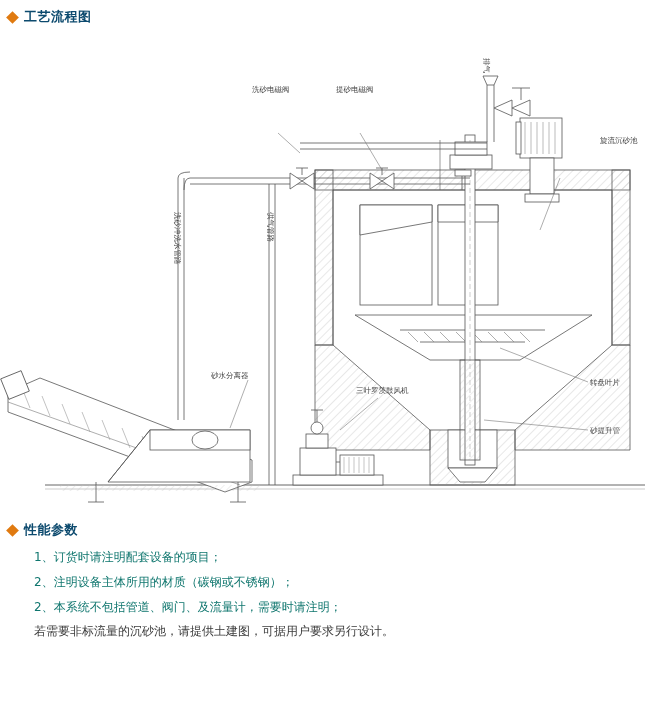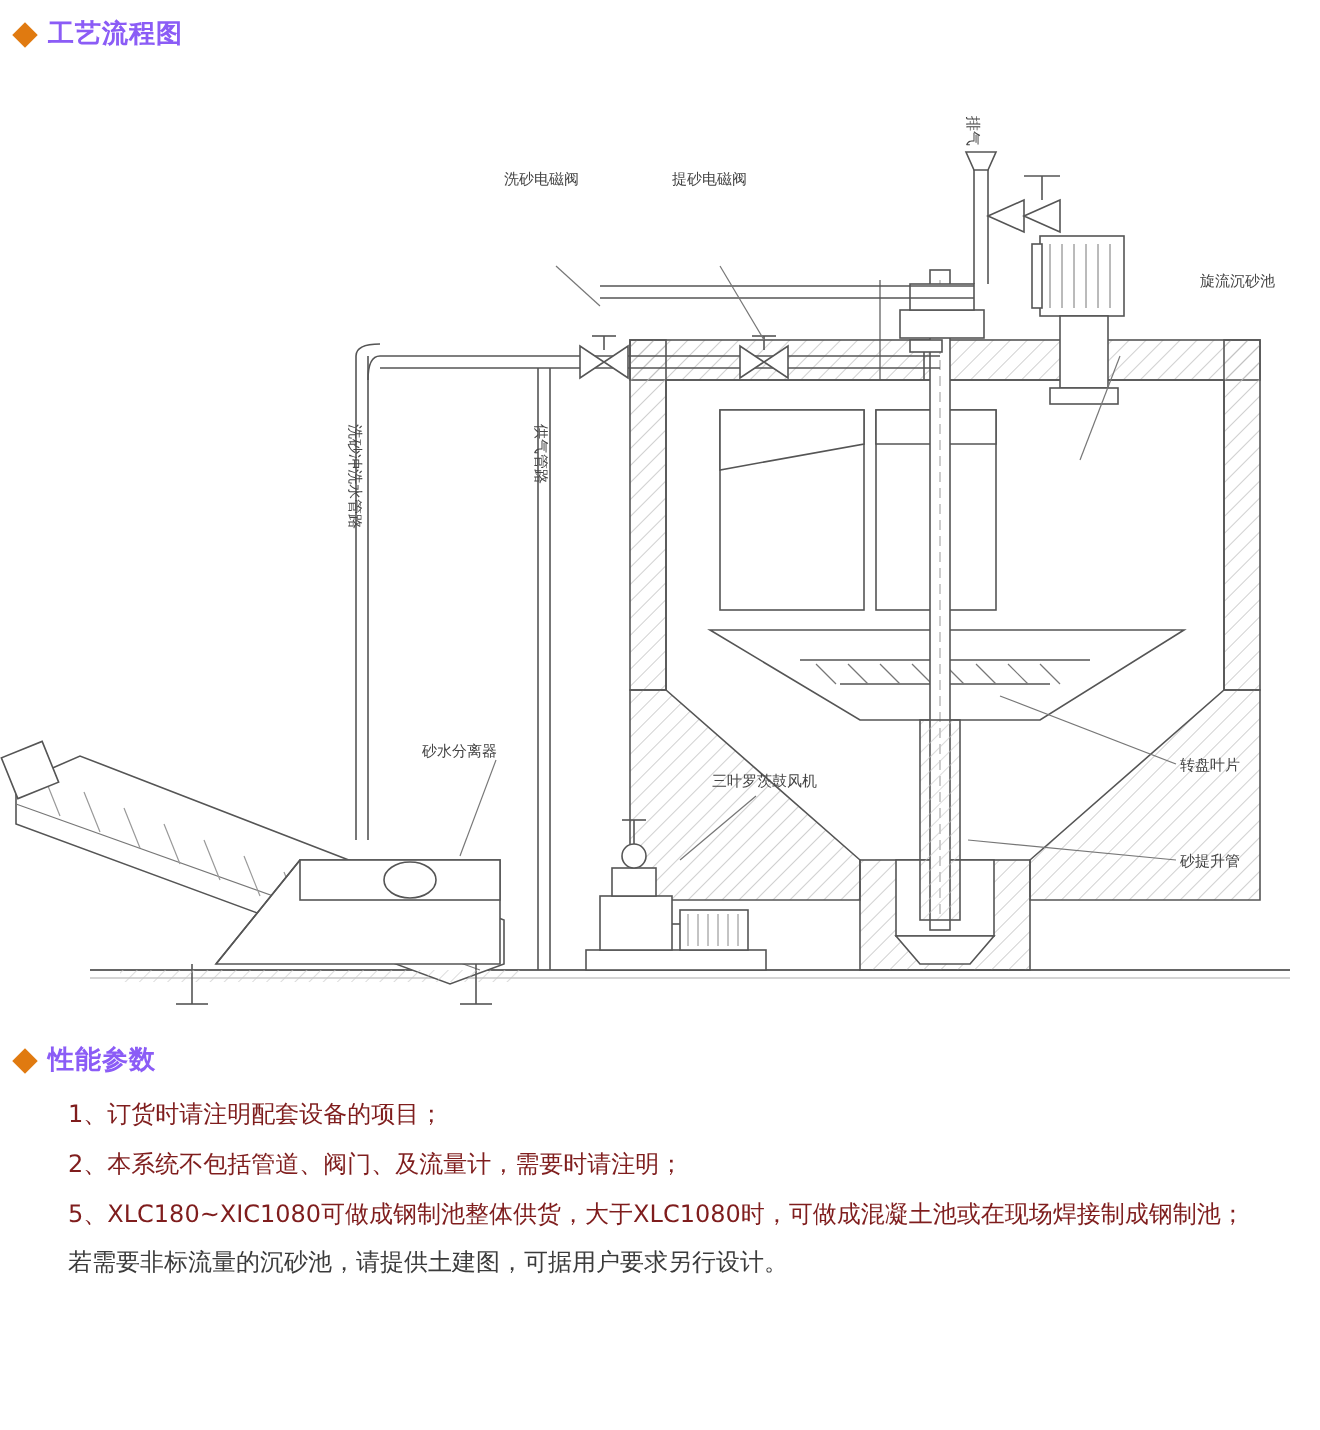--- a/index.html
+++ b/index.html
@@ -31,21 +31,21 @@
     width: 9px;
     height: 9px;
     background: #e07a10;
     transform: rotate(45deg);
     display: inline-block;
     flex: 0 0 auto;
   }
   .section-title {
     font-size: 13px;
     font-weight: bold;
-    color: #8b5cf6;
+    color: #0c4a6e;
     letter-spacing: 0.5px;
   }
   #head-process { left: 8px; top: 8px; }
   #head-params  { left: 8px; top: 521px; align-items: center; }
 
   
   #diagram-area {
     position: absolute;
     left: 0;
     top: 30px;
@@ -56,21 +56,21 @@
 
   
   #param-list {
     position: absolute;
     left: 0;
     top: 545px;
     width: 660px;
   }
   .param-item {
     font-size: 12px;
-    color: #7f1d1d;
+    color: #0f766e;
     line-height: 25px;
     padding-left: 34px;
     white-space: pre;
   }
   .param-sub {
     font-size: 12px;
     color: #3b3b3b;
     line-height: 22px;
     padding-left: 34px;
     white-space: pre;
@@ -272,18 +272,18 @@
     </svg>
   </div>
 
   <div class="section-head" id="head-params">
     <span class="diamond"></span>
     <span class="section-title">性能参数</span>
   </div>
 
   <div id="param-list">
     <div class="param-item">1、订货时请注明配套设备的项目；</div>
+    <div class="param-item">2、注明设备主体所用的材质（碳钢或不锈钢）；</div>
     <div class="param-item">2、本系统不包括管道、阀门、及流量计，需要时请注明；</div>
-    <div class="param-item">5、XLC180~XIC1080可做成钢制池整体供货，大于XLC1080时，可做成混凝土池或在现场焊接制成钢制池；</div>
     <div class="param-sub">若需要非标流量的沉砂池，请提供土建图，可据用户要求另行设计。</div>
   </div>
 
 </div>
 
 </body></html>

